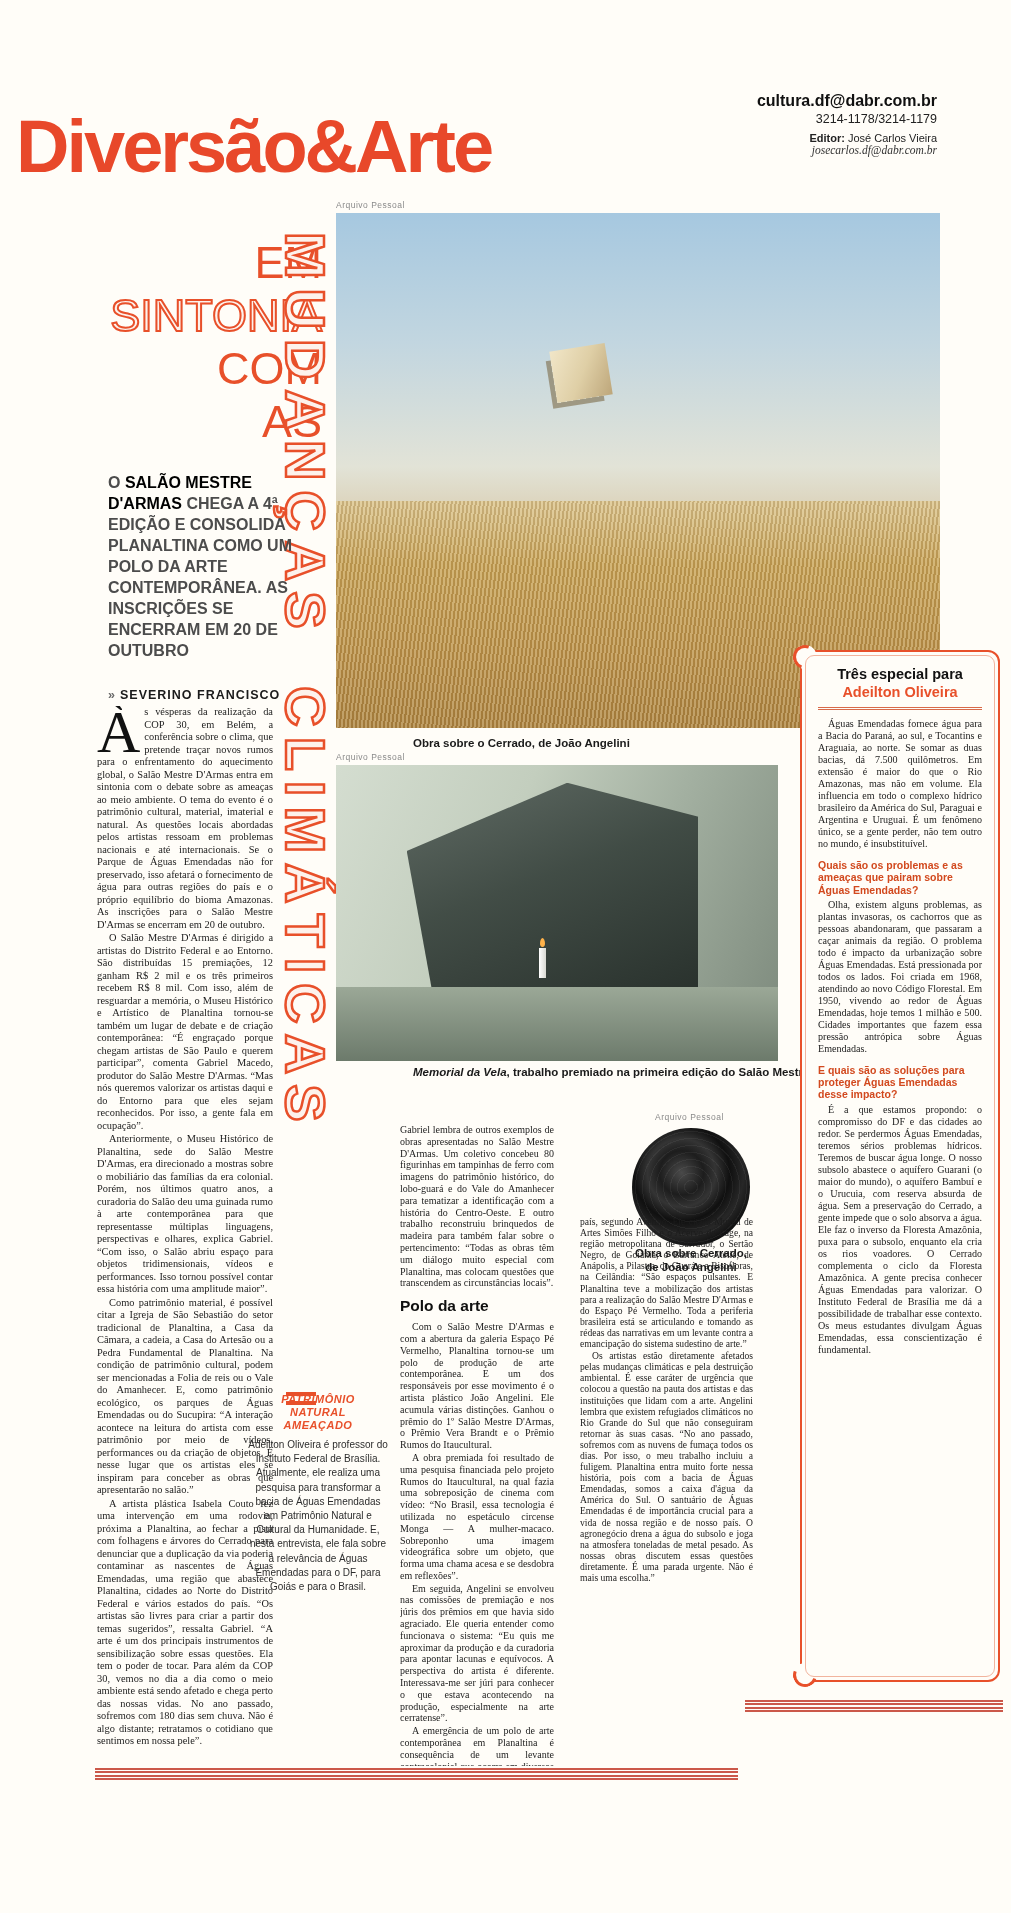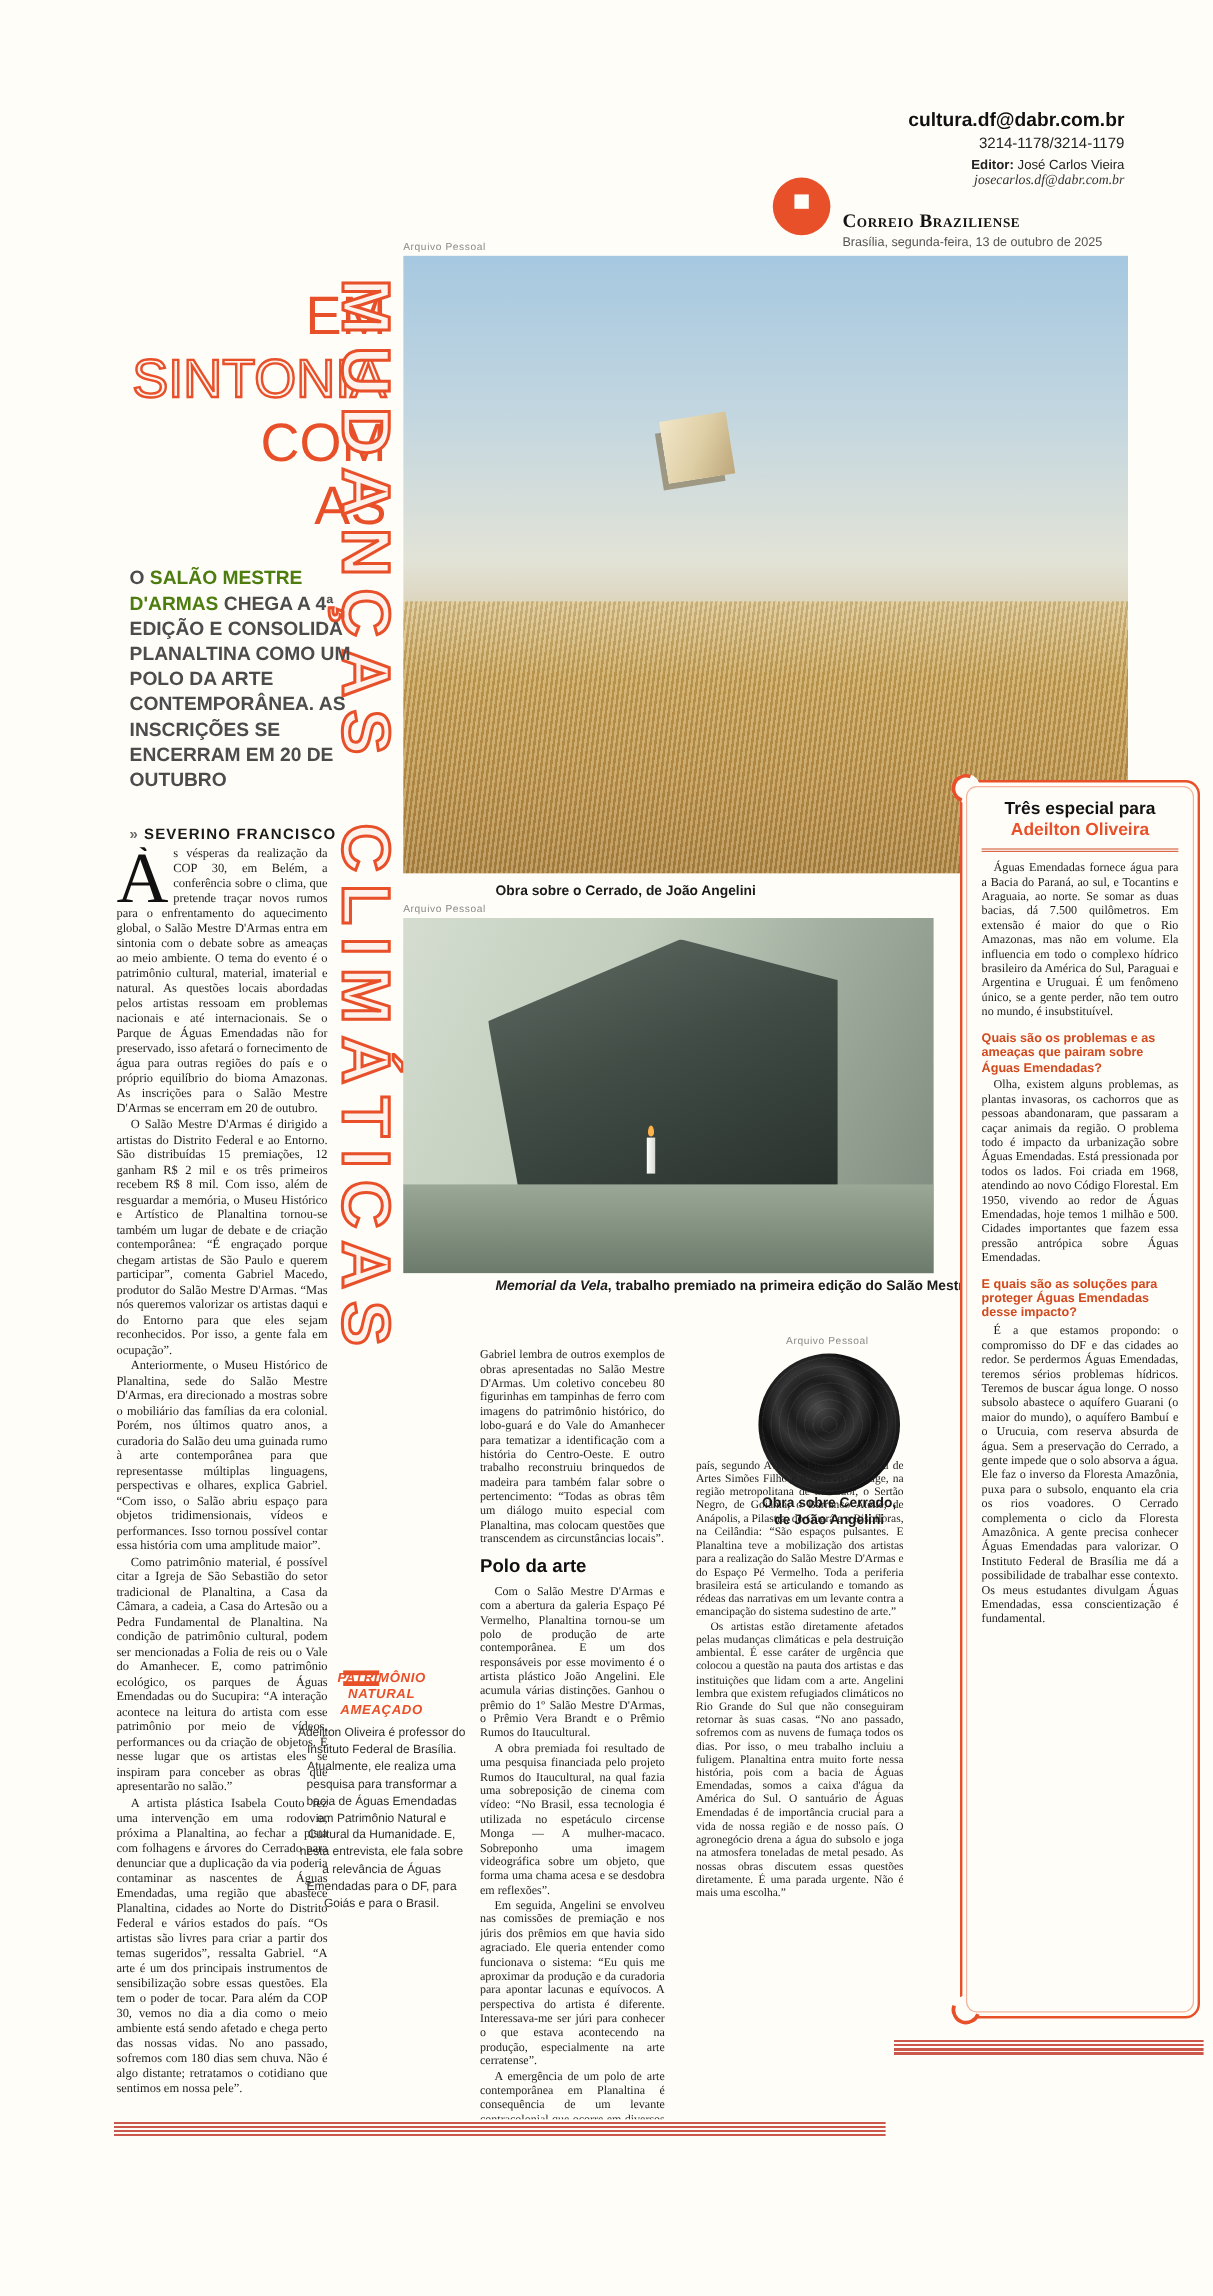--- a/index.html
+++ b/index.html
@@ -22,21 +22,21 @@
   .masthead{position:absolute;left:16px;top:110px;font:bold 74px/1 "Liberation Sans",sans-serif;
             color:#e8482a;letter-spacing:-3px;white-space:nowrap;}
 
   
   .headline{position:absolute;left:30px;top:236px;width:292px;text-align:right;
             font-family:"Liberation Sans",sans-serif;font-weight:normal;}
   .hl{display:block;font-size:45px;line-height:53px;color:#e8502a;letter-spacing:0;}
   .hl.outline{color:#fdf2ec;-webkit-text-stroke:2px #e8502a;text-shadow:0 0 1px #e8502a;}
   .standfirst{position:absolute;left:108px;top:472px;width:208px;
               font:bold 16px/21px "Liberation Sans",sans-serif;color:#4c4c4c;}
-  .standfirst .orange{color:#4d7c0f;}
+  .standfirst .orange{color:#000000;}
   .byline{position:absolute;left:108px;top:688px;font:bold 12.5px "Liberation Sans",sans-serif;
           letter-spacing:1px;color:#1a1a1a;}
   .byline .mark{color:#6a6a6a;margin-right:4px;}
 
   
   .vertical-head{position:absolute;left:272px;top:232px;width:66px;height:1150px;}
   .vertical-head span{position:absolute;left:64px;top:0;width:1150px;display:block;
       transform:rotate(90deg);transform-origin:0 0;white-space:nowrap;
       font:900 56px/62px "Liberation Sans",sans-serif;letter-spacing:10px;word-spacing:22px;
       color:#fdf2ec;-webkit-text-stroke:2.5px #e8502a;text-shadow:0 0 1px #e8502a;}
@@ -121,26 +121,22 @@
   <div class="hdr-right">
     <div class="hdr-email">cultura.df@dabr.com.br</div>
     <div class="hdr-phones">3214-1178/3214-1179</div>
     <div class="hdr-editor">
       <b>Editor:</b>
       <span>José Carlos Vieira</span>
     </div>
     <div class="hdr-editor-mail">josecarlos.df@dabr.com.br</div>
   </div>
 
-  <div class="cb-row">
-    <div class="cb-circle"></div>
-    <div class="cb-name">Correio Braziliense</div>
-    <div class="cb-date">Brasília, segunda-feira, 13 de outubro de 2025</div>
-  </div>
-
+
+  <div class="masthead">Diversão&amp;Arte</div>
 
   <div class="headline">
     <span class="hl">EM</span>
     <span class="hl outline">SINTONIA</span>
     <span class="hl">COM</span>
     <span class="hl">AS</span>
   </div>
 
   <div class="vertical-head">
     <span>MUDANÇAS CLIMÁTICAS</span>

